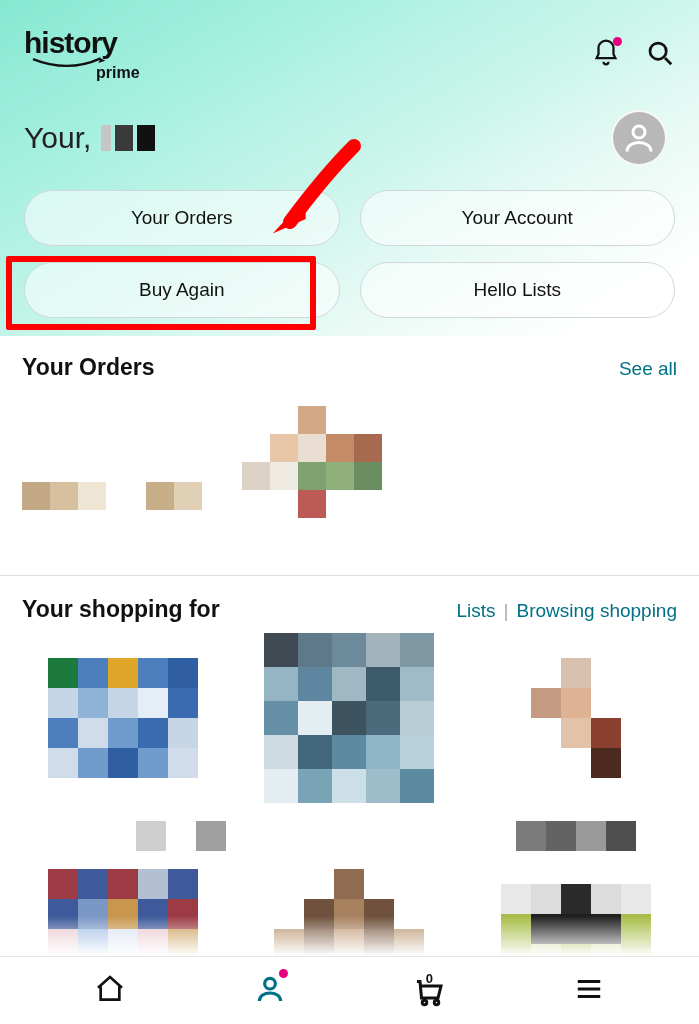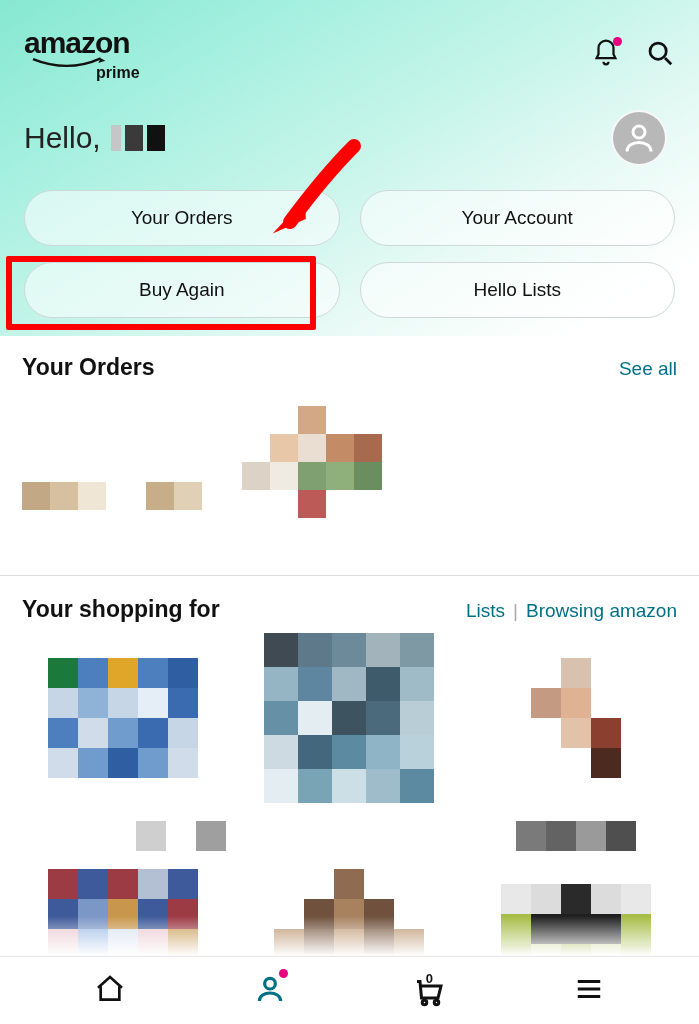--- a/index.html
+++ b/index.html
@@ -302,21 +302,21 @@
   }
 </style>
 </head>
 <body>
 
 <div class="phone">
 
   <div class="header-grad">
     <div class="topbar">
       <div class="logo">
-        <span class="logo-amazon">amazon</span>
+        <span class="logo-amazon">history</span>
         <span class="logo-smile">
           <svg viewBox="0 0 100 18" width="88" height="14">
             <path d="M5 4 Q50 22 92 3" stroke="#111" stroke-width="3" fill="none"></path>
             <path d="M92 3 l6 3 l-9 3 z" fill="#111"></path>
           </svg>
         </span>
         <span class="logo-prime">prime</span>
       </div>
       <div class="top-icons">
         <div class="icon-btn">
@@ -330,21 +330,21 @@
           <svg width="30" height="30" viewBox="0 0 24 24" fill="none" stroke="#111" stroke-width="2.2">
             <circle cx="10.5" cy="10.5" r="6.5"></circle>
             <line x1="16" y1="16" x2="21" y2="21"></line>
           </svg>
         </div>
       </div>
     </div>
 
     <div class="greet-row">
       <div class="greet">
-        <span>Hello,</span>
+        <span>Your,</span>
         <span class="redact">
             <span></span>
             <span></span>
             <span></span>
           </span>
       </div>
       <div class="avatar">
         <svg width="36" height="36" viewBox="0 0 24 24" fill="none" stroke="#fff" stroke-width="2">
           <circle cx="12" cy="8" r="4"></circle>
           <path d="M4 21c0-4 4-6 8-6s8 2 8 6"></path>
@@ -412,21 +412,21 @@
     </div>
   </div>
 
   <div class="divider"></div>
 
   <div class="shop-head">
     <div class="section-title">Your shopping for</div>
     <div class="shop-links">
       <span class="link">Lists</span>
       <span class="link-sep">|</span>
-      <span class="link">Browsing amazon</span>
+      <span class="link">Browsing shopping</span>
     </div>
   </div>
 
   <div class="shop-grid">
     <div class="mosaic m1">
       <div></div>
         <div></div>
         <div></div>
         <div></div>
         <div></div>

